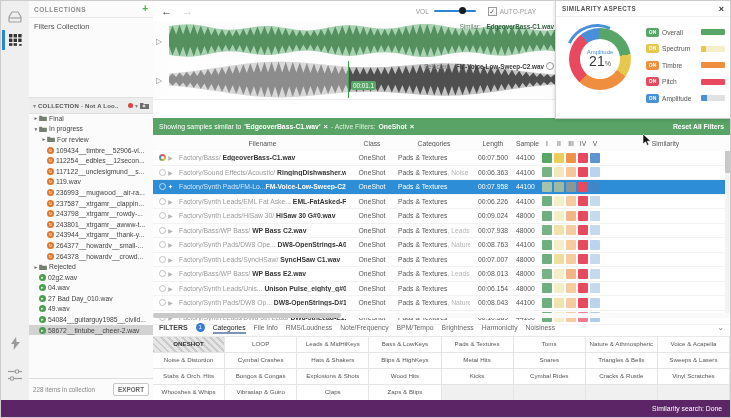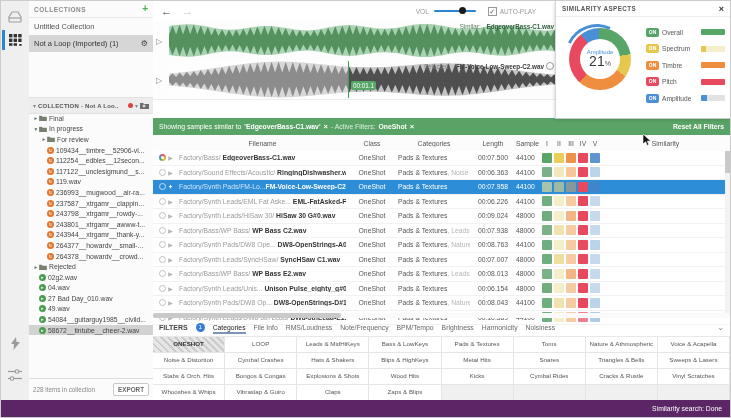--- a/index.html
+++ b/index.html
@@ -178,26 +178,22 @@
     </div>
   </div>
 
   <div class="abs sidebar">
     <div class="col-head">
       <span class="t">COLLECTIONS</span>
       <span class="plus">+</span>
     </div>
     <div class="col-list" id="col-list">
         <div class="col-item">
-     <span>Untitled Collection</span>
+     <span>Filters Collection</span>
      </div>
-        <div class="col-item selected">
-     <span>Not a Loop (Imported) (1)</span>
-     <span class="gear">⚙</span>
-        </div>
       </div>
     <div class="tree-head">
       <span class="caret">▾</span>
       <span class="t">COLLECTION - Not A Loo..</span>
       <span class="dot"></span>
       <span class="caret">▾</span>
       <svg width="9" height="7" viewBox="0 0 9 7">
           <path d="M0 1 h3 l1 1 h5 v5 h-9 z" fill="#6d6d6d"></path>
           <path d="M4 2.5 v3 M2.5 4 h3" stroke="#fff" stroke-width="0.9"></path>
         </svg>

